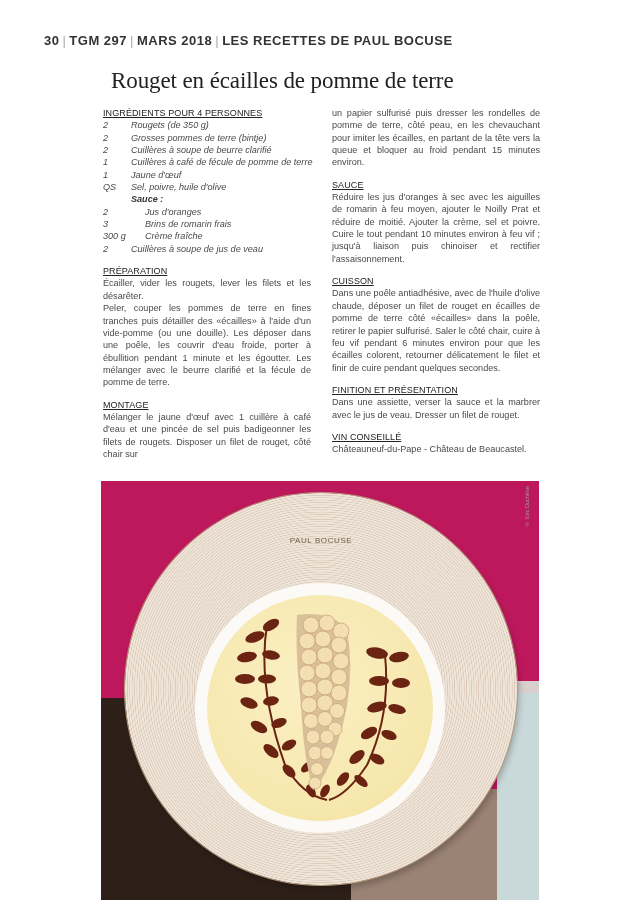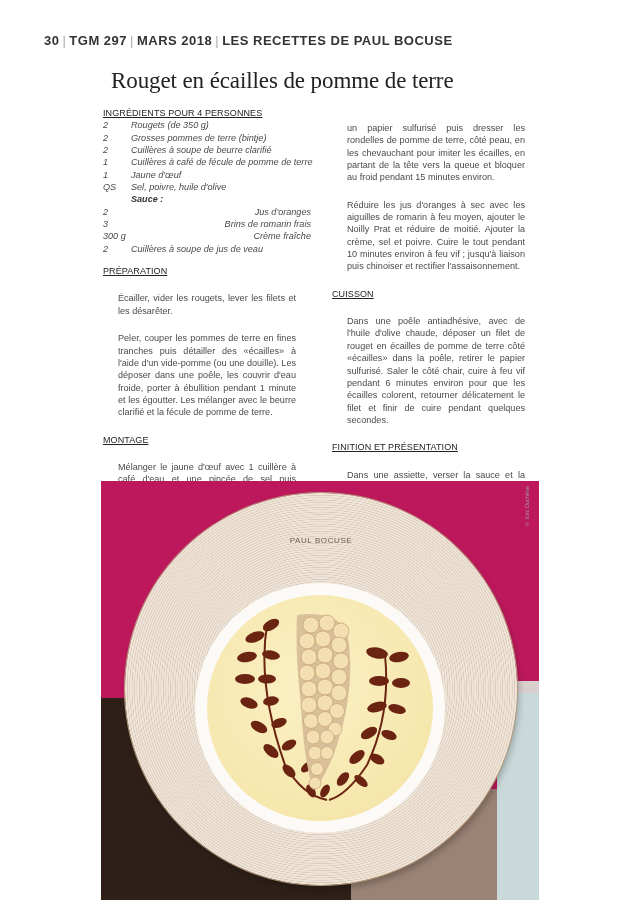--- a/index.html
+++ b/index.html
@@ -23,26 +23,26 @@
     letter-spacing: -0.1px;
   }
   .col { position: absolute; top: 107px; width: 208px; font-size: 9.1px; line-height: 12.35px; }
   .col-left { left: 103px; }
   .col-right { left: 332px; }
   .h {
     font-size: 9px; color: #222; text-transform: none; margin: 0; font-weight: normal;
     letter-spacing: 0.1px;
     text-decoration: underline;
   }
-  .p { margin: 15px; text-align: justify; color: #4a4a4a; }
+  .p { margin: 0; text-align: justify; color: #4a4a4a; }
   .section { margin-bottom: 10px; }
   .ing-row { display: flex; font-style: italic; color: #4a4a4a; }
   .ing-qty { width: 28px; flex: none; }
   .ing-name { flex: 1; white-space: nowrap; }
-  .ing-row.indent .ing-name { padding-left: 14px; text-align: right; }
+  .ing-row.indent .ing-name { padding-left: 14px; }
   .sauce-label { font-weight: bold; font-style: italic; color: #333; padding-left: 28px; }
 
   .photo {
     position: absolute; left: 101px; top: 481px; width: 438px; height: 458px;
     overflow: hidden; background: #be185d;
   }
   .bg-dark { position: absolute; left: 0; top: 217px; width: 250px; height: 202px; background: #2e2019; }
   .bg-taupe { position: absolute; left: 250px; top: 308px; width: 146px; height: 111px; background: #9a8274; }
   .bg-blue { position: absolute; left: 396px; top: 212px; width: 42px; height: 207px; background: #c9d8d9; }
   .bg-strip { position: absolute; left: 396px; top: 200px; width: 42px; height: 14px; background: #d9cfcc; }
@@ -134,20 +134,21 @@
     <div class="h">MONTAGE</div>
     <p class="p">Mélanger le jaune d'œuf avec 1 cuillère à café d'eau et une pincée de sel puis badigeonner les filets de rougets. Disposer un filet de rouget, côté chair sur</p>
   </div>
 </div>
 
 <div class="col col-right">
   <div class="section">
     <p class="p">un papier sulfurisé puis dresser les rondelles de pomme de terre, côté peau, en les chevauchant pour imiter les écailles, en partant de la tête vers la queue et bloquer au froid pendant 15 minutes environ.</p>
   </div>
   <div class="section">
+    <div class="h">SAUCE</div>
     <p class="p">Réduire les jus d'oranges à sec avec les aiguilles de romarin à feu moyen, ajouter le Noilly Prat et réduire de moitié. Ajouter la crème, sel et poivre. Cuire le tout pendant 10 minutes environ à feu vif ; jusqu'à liaison puis chinoiser et rectifier l'assaisonnement.</p>
   </div>
   <div class="section">
     <div class="h">CUISSON</div>
     <p class="p">Dans une poêle antiadhésive, avec de l'huile d'olive chaude, déposer un filet de rouget en écailles de pomme de terre côté «écailles» dans la poêle, retirer le papier sulfurisé. Saler le côté chair, cuire à feu vif pendant 6 minutes environ pour que les écailles colorent, retourner délicatement le filet et finir de cuire pendant quelques secondes.</p>
   </div>
   <div class="section">
     <div class="h">FINITION ET PRÉSENTATION</div>
     <p class="p">Dans une assiette, verser la sauce et la marbrer avec le jus de veau. Dresser un filet de rouget.</p>
   </div>

